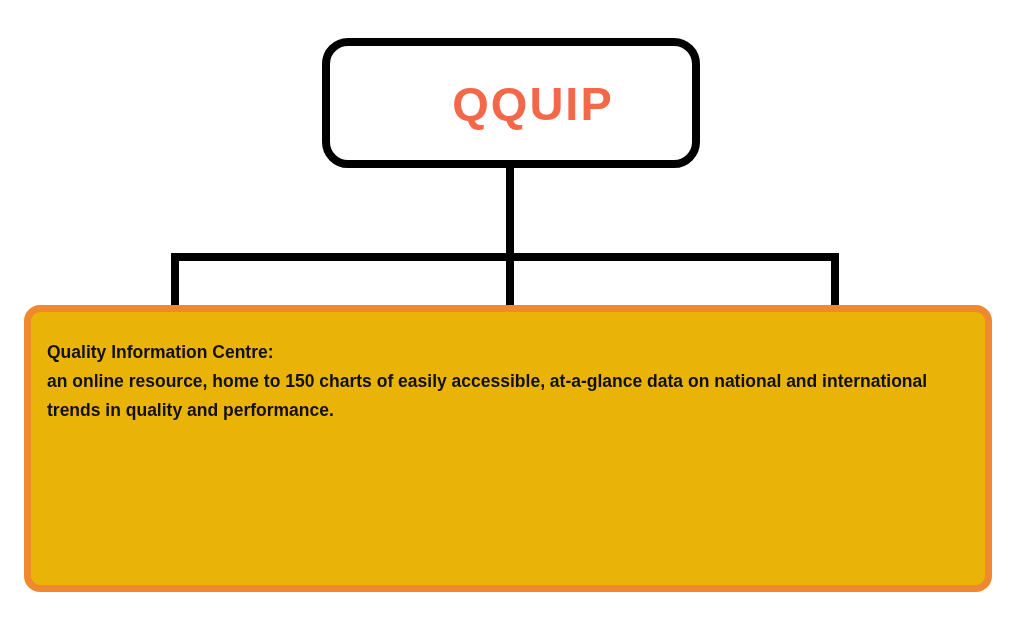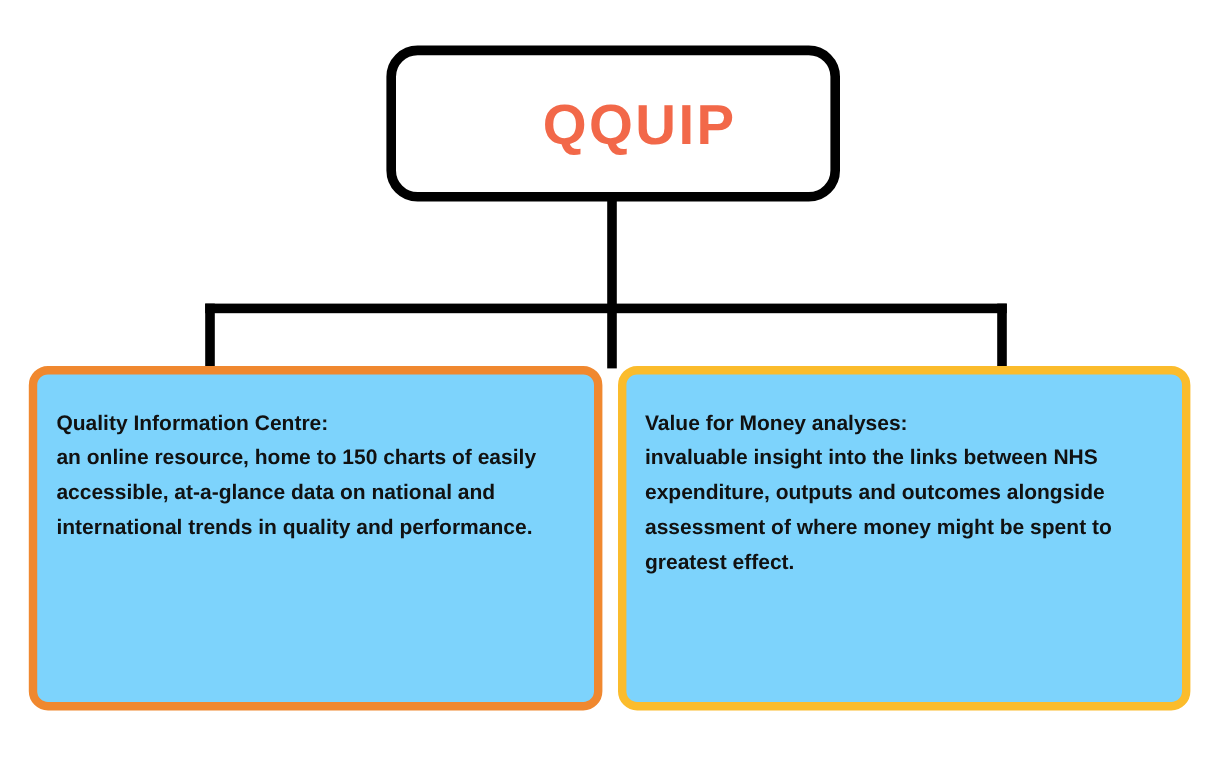--- a/index.html
+++ b/index.html
@@ -77,21 +77,21 @@
     height: 287px;
     display: flex;
     gap: 13px;
     z-index: 2;
   }
   .child-box {
     flex: 1 1 0;
     box-sizing: border-box;
     border: 7px solid #888888;
     border-radius: 16px;
-    background: #7dd3fc;
+    background: #eab308;
     padding: 26px 15px 16px 16px;
     color: #111111;
   }
   .box-title {
     margin: 0;
     font-size: 17.5px;
     font-weight: bold;
     line-height: 29px;
     color: #111111;
   }
@@ -118,19 +118,15 @@
   <div class="connector drop-right" style="background: rgb(0, 0, 0);"></div>
 
   <div class="boxes-row">
 
     <div class="child-box" style="border-color: rgb(240, 136, 47);">
       <p class="box-title">Quality Information Centre:</p>
       <p class="box-body">an online resource, home to 150 charts of easily accessible, at-a-glance data on national and international trends in quality and performance.</p>
     </div>
 
 
-    <div class="child-box" style="border-color: rgb(251, 188, 44);">
-      <p class="box-title">Value for Money analyses:</p>
-      <p class="box-body">invaluable insight into the links between NHS expenditure, outputs and outcomes alongside assessment of where money might be spent to greatest effect.</p>
-    </div>
 
   </div>
 </div>
 
 </body></html>

